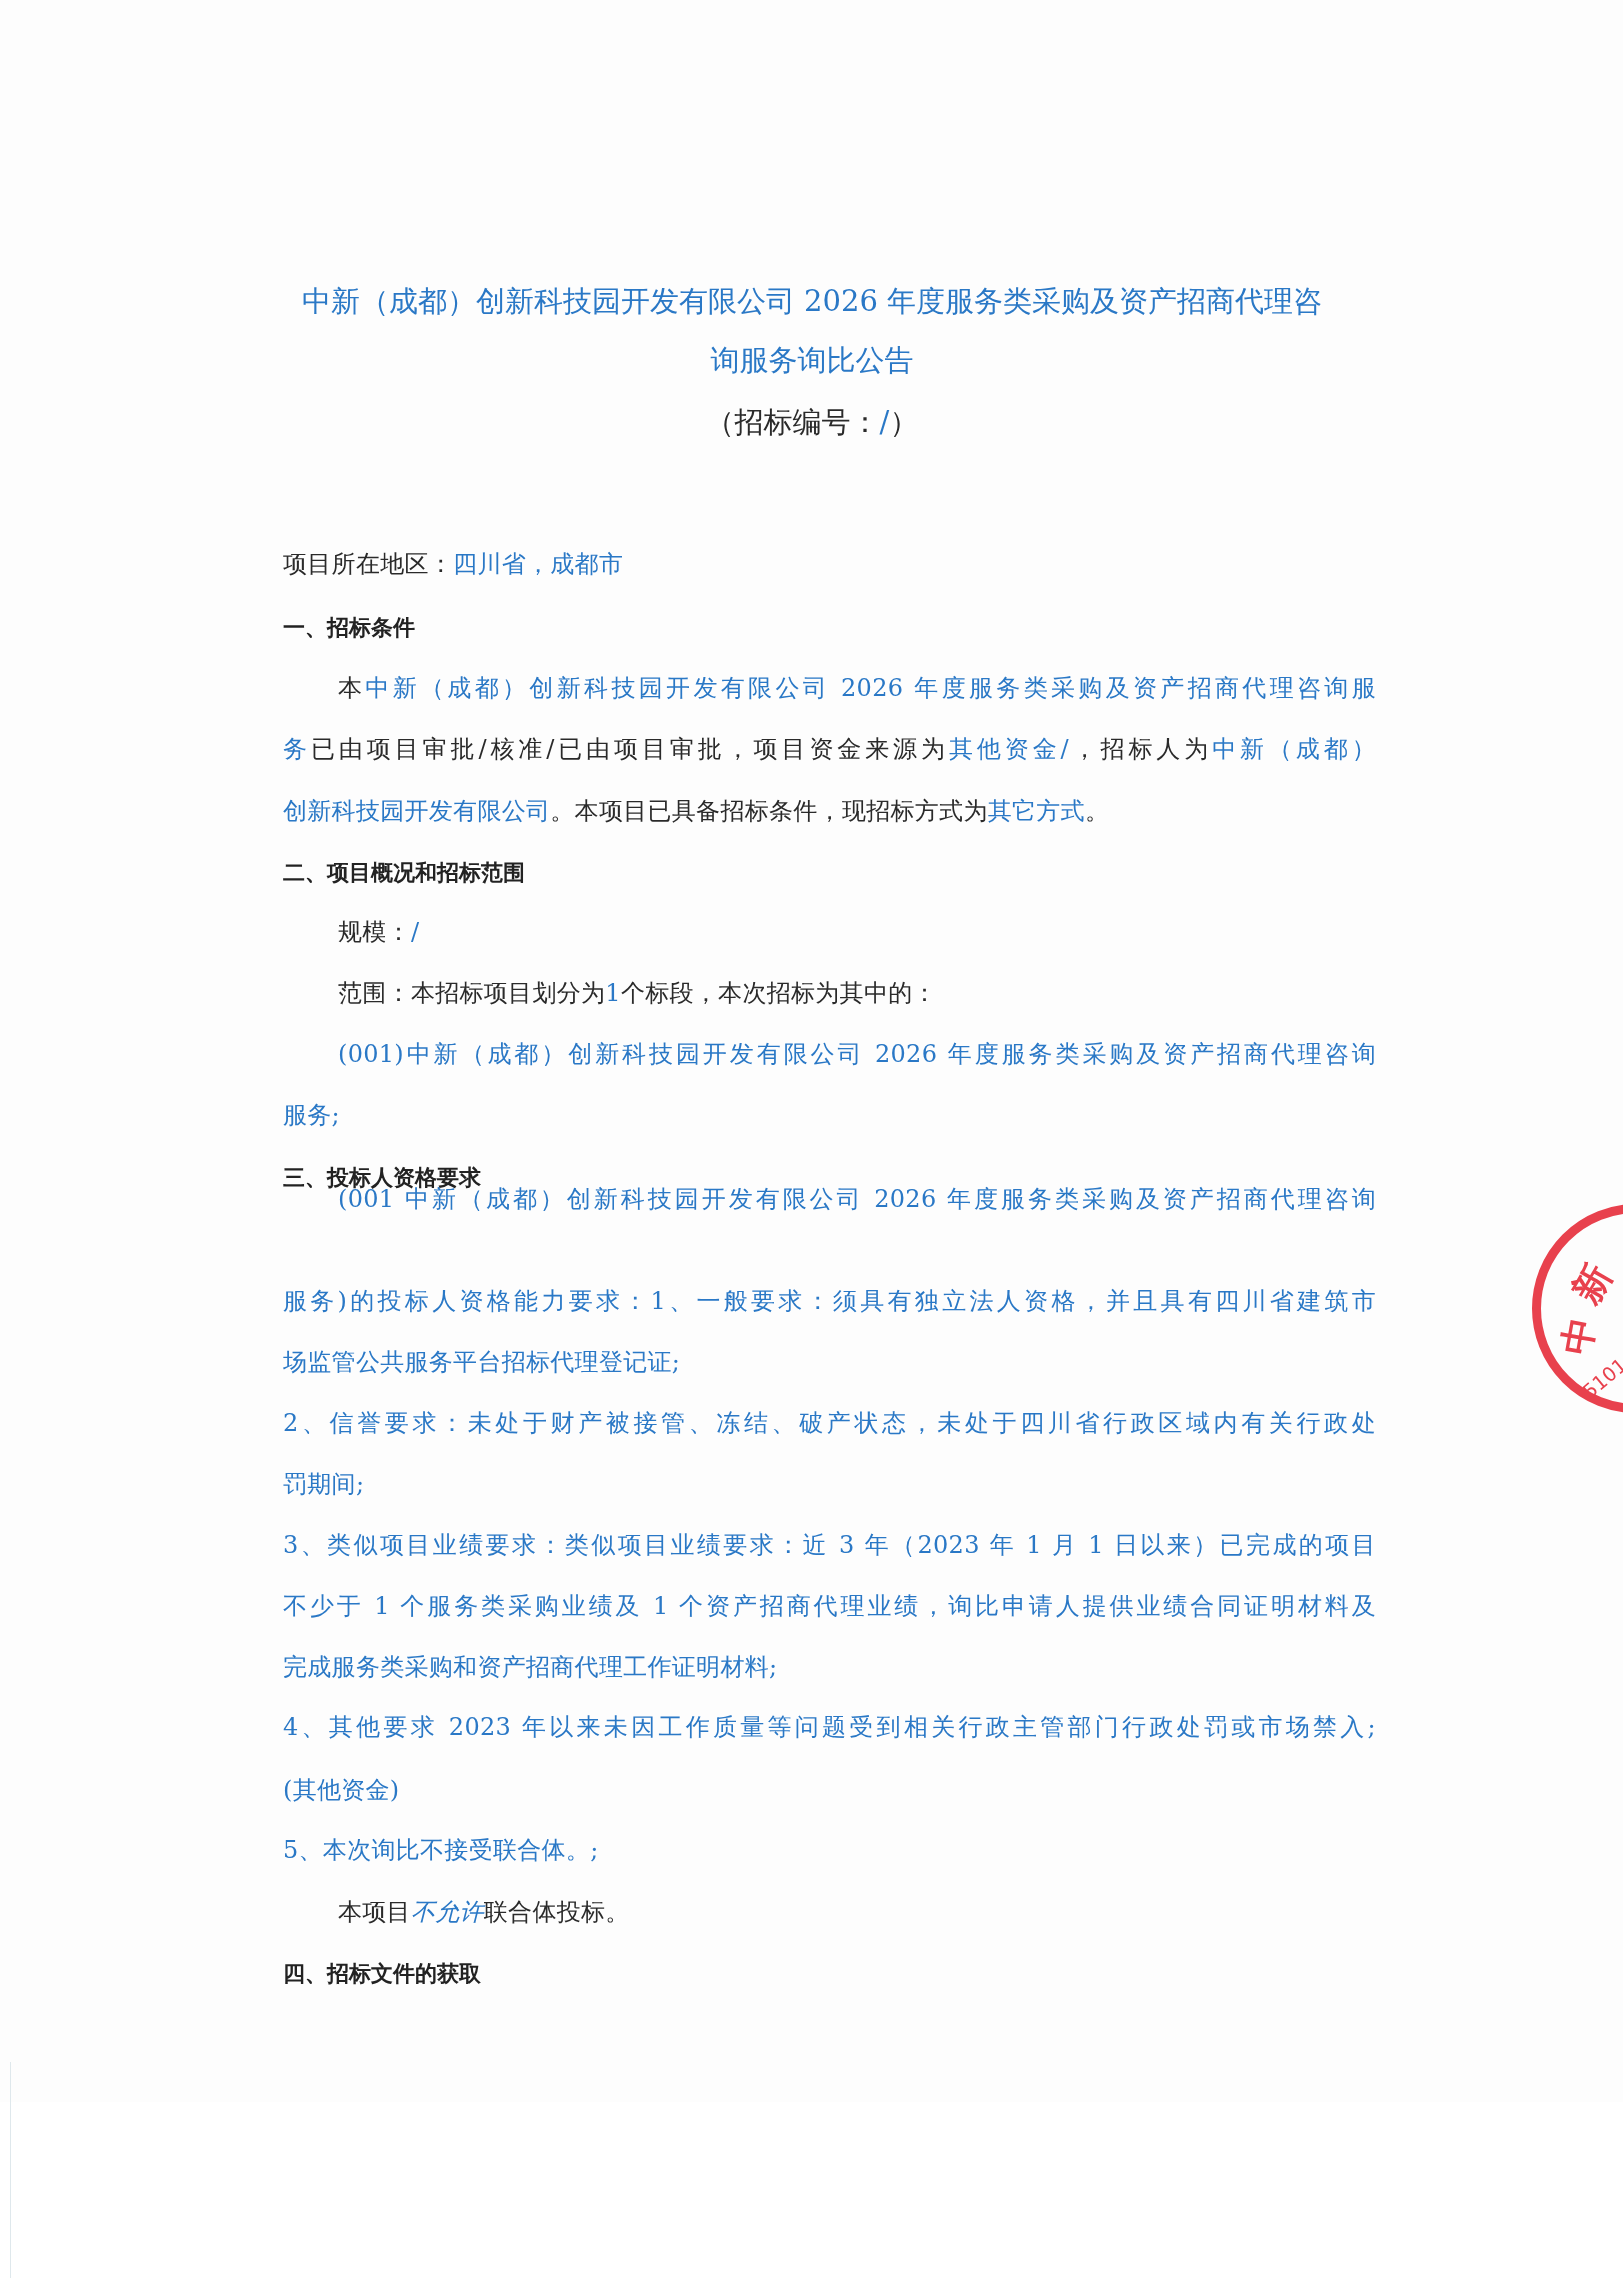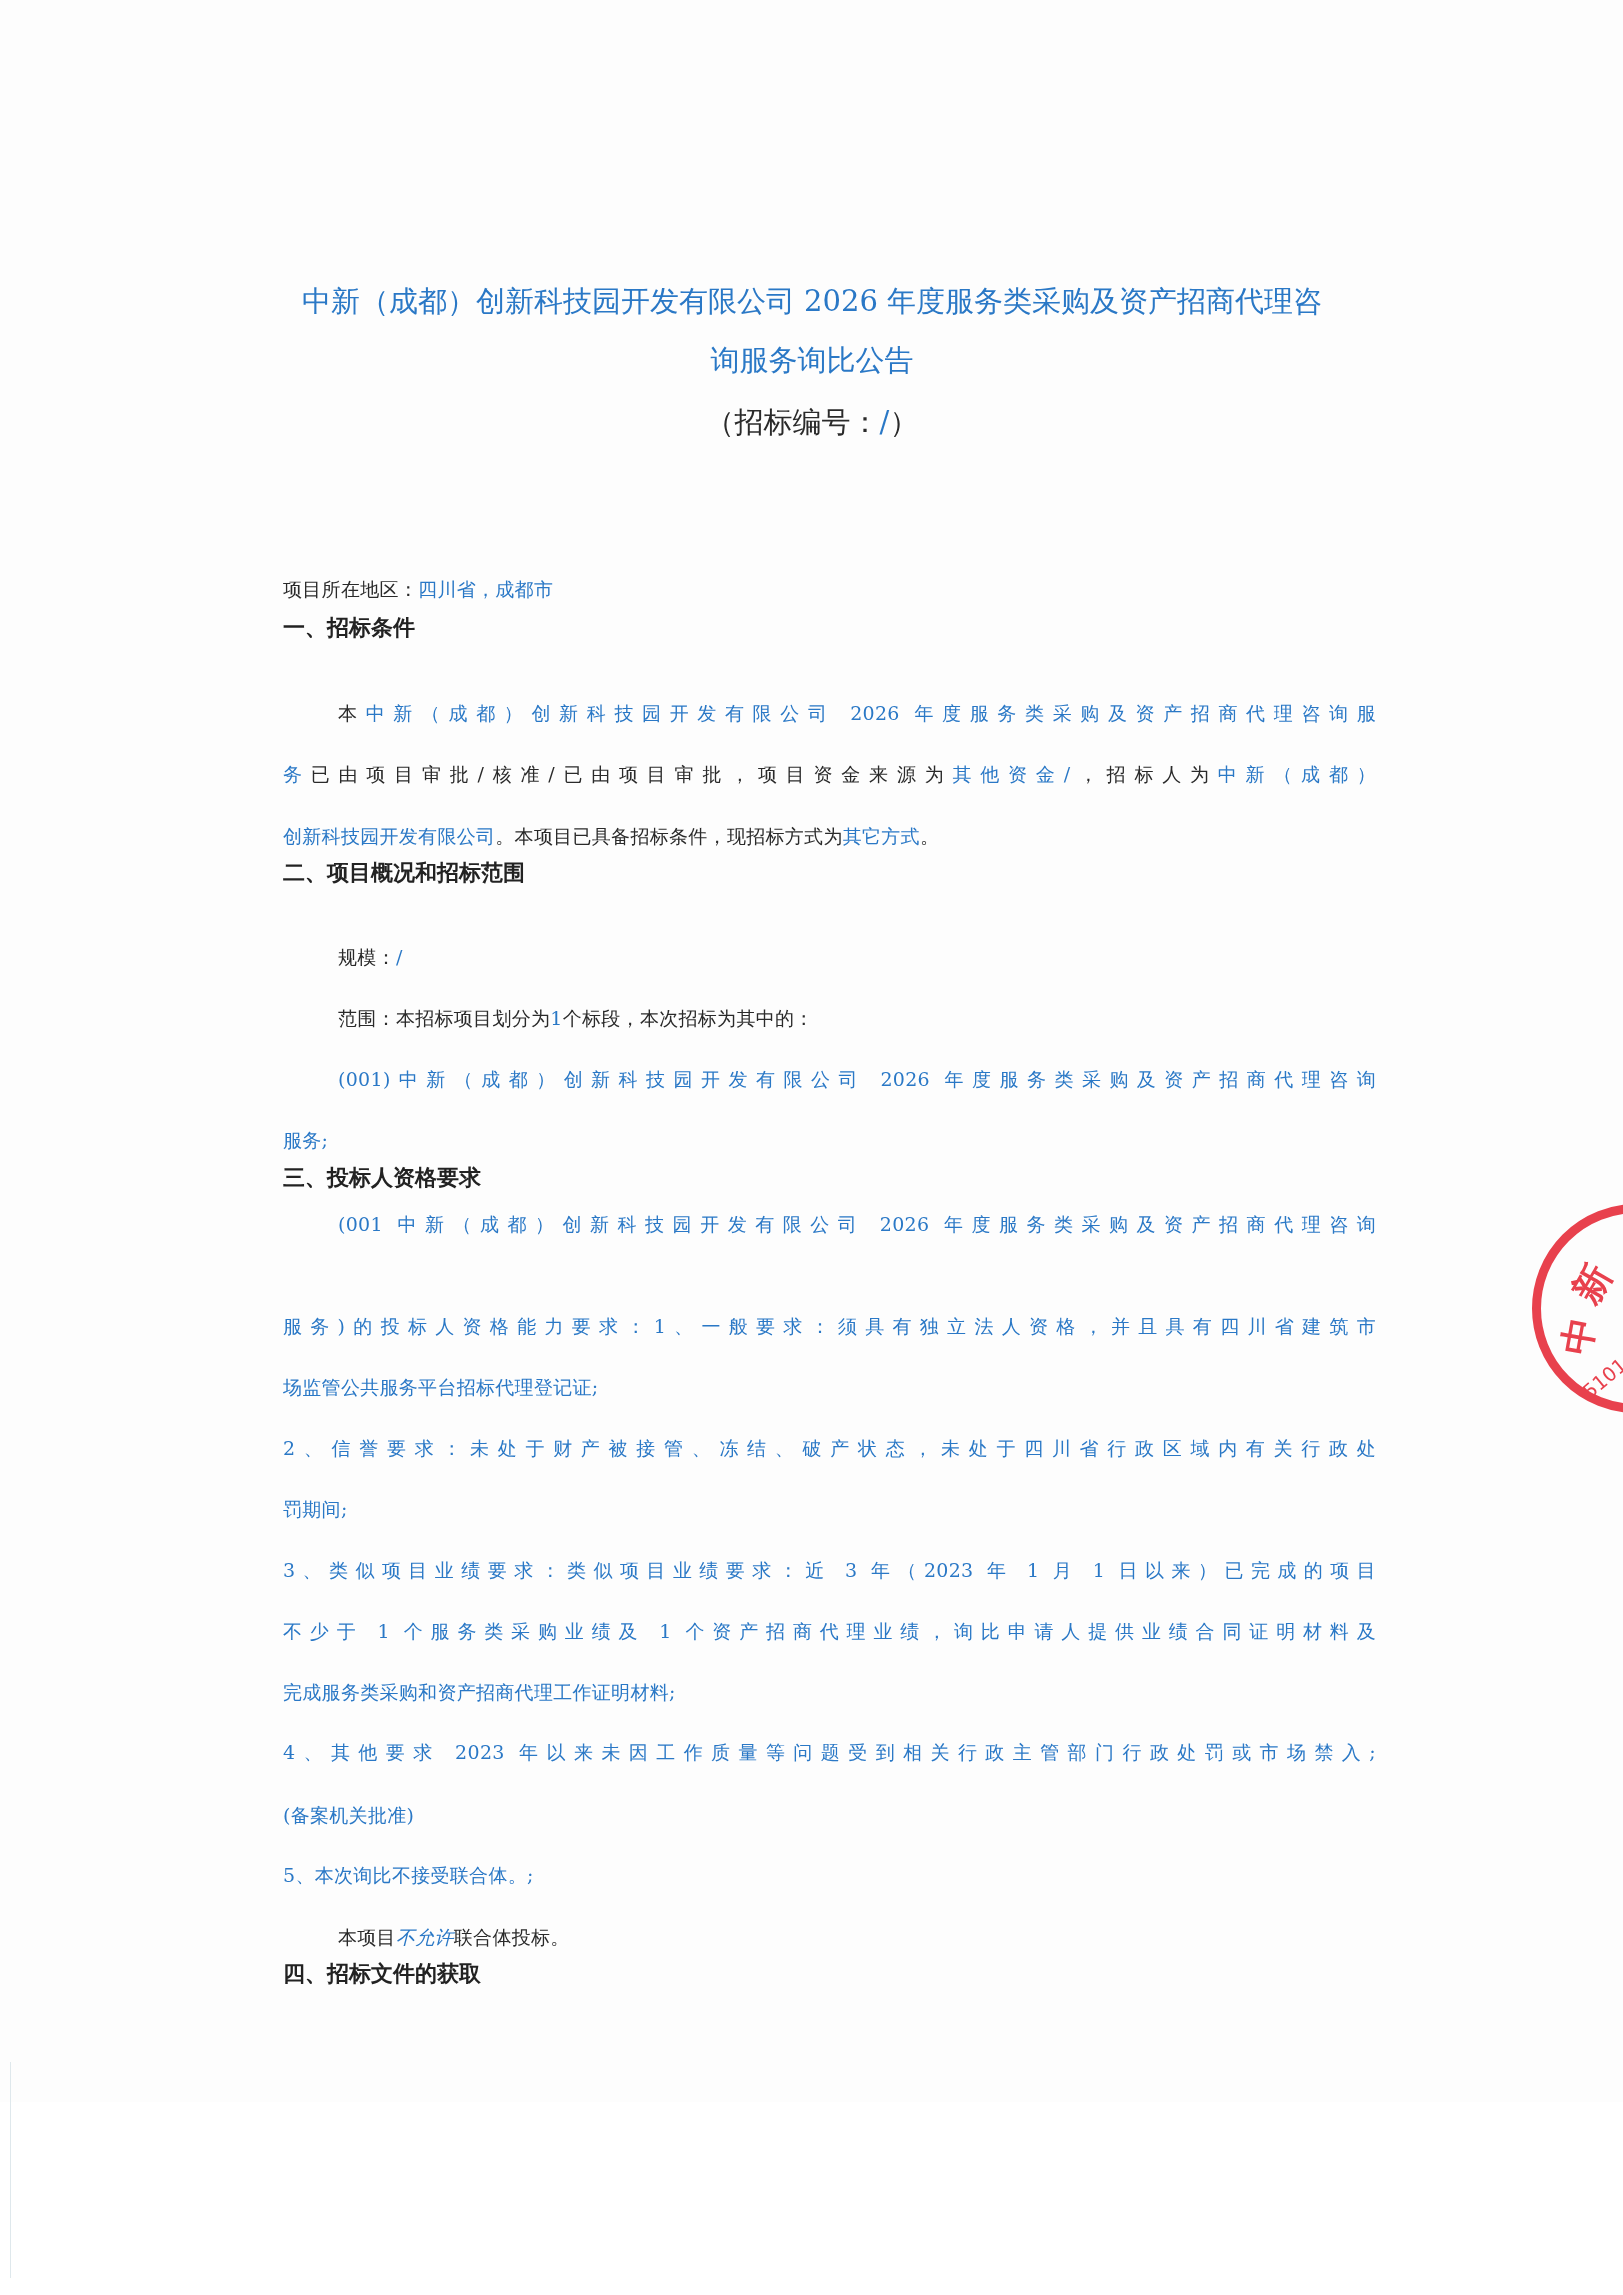--- a/index.html
+++ b/index.html
@@ -2,21 +2,21 @@
 <html style="font-size:10.5px"><head>
 <meta charset="utf-8">
 <style>
   html, body { margin:0; padding:0; background:#ffffff; }
   body { width:1623px; height:2295px; position:relative; overflow:hidden;
          font-family:"DejaVu Serif","Liberation Serif",serif; color:#2a2a2a; }
   .page { position:absolute; left:0; top:0; width:1623px; height:2102px; background:#fdfdfd; }
   .edge-line { position:absolute; left:9.8px; top:2062px; width:1.3px; height:216px; background:#dfe8ec; }
   .blue { color:#2a78c6; }
   .ital { font-style:italic; }
-  .line { position:absolute; left:283px; width:1093px; font-size:19px; line-height:39px; white-space:nowrap; letter-spacing:0.3px;margin-top:25px; }
+  .line { position:absolute; left:283px; width:1093px; font-size:24px; line-height:39px; white-space:nowrap; letter-spacing:0.3px; }
   .indent { left:338px; width:1038px; }
   .title { position:absolute; left:249px; width:1126px; text-align:center; font-size:29px; line-height:46px; white-space:nowrap; }
   .heading { position:absolute; left:283px; font-size:22px; font-weight:bold; line-height:42px; color:#222; font-family:"DejaVu Sans","Liberation Sans",sans-serif; }
   .just { text-align:justify; text-align-last:justify; }
   .stamp { position:absolute; left:1532px; top:1204px; width:209px; height:209px; border-radius:50%;
            border:9.2px solid #e8414d; box-sizing:border-box; }
   .stamp-text { position:absolute; color:#e8414d; font-weight:bold; font-size:37px; font-family:"DejaVu Sans",sans-serif; }
   .stamp-num { position:absolute; color:#e8414d; font-size:19.6px; font-family:"DejaVu Sans",sans-serif; }
 </style>
 </head>
@@ -62,21 +62,21 @@
   <div class="heading" style="top:1157px;">三、投标人资格要求</div>
   <div class="line indent just blue" style="top:1180px;">(001 中新（成都）创新科技园开发有限公司 2026 年度服务类采购及资产招商代理咨询</div>
   <div class="line just blue" style="top:1282px;">服务)的投标人资格能力要求：1、一般要求：须具有独立法人资格，并且具有四川省建筑市</div>
   <div class="line blue" style="top:1343px;">场监管公共服务平台招标代理登记证;</div>
   <div class="line just blue" style="top:1404px;">2、信誉要求：未处于财产被接管、冻结、破产状态，未处于四川省行政区域内有关行政处</div>
   <div class="line blue" style="top:1465px;">罚期间;</div>
   <div class="line just blue" style="top:1526px;">3、类似项目业绩要求：类似项目业绩要求：近 3 年（2023 年 1 月 1 日以来）已完成的项目</div>
   <div class="line just blue" style="top:1587px;">不少于 1 个服务类采购业绩及 1 个资产招商代理业绩，询比申请人提供业绩合同证明材料及</div>
   <div class="line blue" style="top:1648px;">完成服务类采购和资产招商代理工作证明材料;</div>
   <div class="line just blue" style="top:1708px;">4、其他要求 2023 年以来未因工作质量等问题受到相关行政主管部门行政处罚或市场禁入;</div>
-  <div class="line blue" style="top:1771px;">(备案机关批准)</div>
+  <div class="line blue" style="top:1771px;">(其他资金)</div>
   <div class="line blue" style="top:1831px;">5、本次询比不接受联合体。;</div>
   <div class="line indent" style="top:1893px;">
     <span>本项目</span><span class="blue ital">不允许</span><span>联合体投标。</span>
   </div>
 
   <div class="heading" style="top:1953px;">四、招标文件的获取</div>
 
   <div class="stamp">
     <span class="stamp-text" style="left:19.6px; top:98px; transform:rotate(-80deg);">中</span>
     <span class="stamp-text" style="left:33px; top:46px; transform:rotate(-60deg);">新</span>

